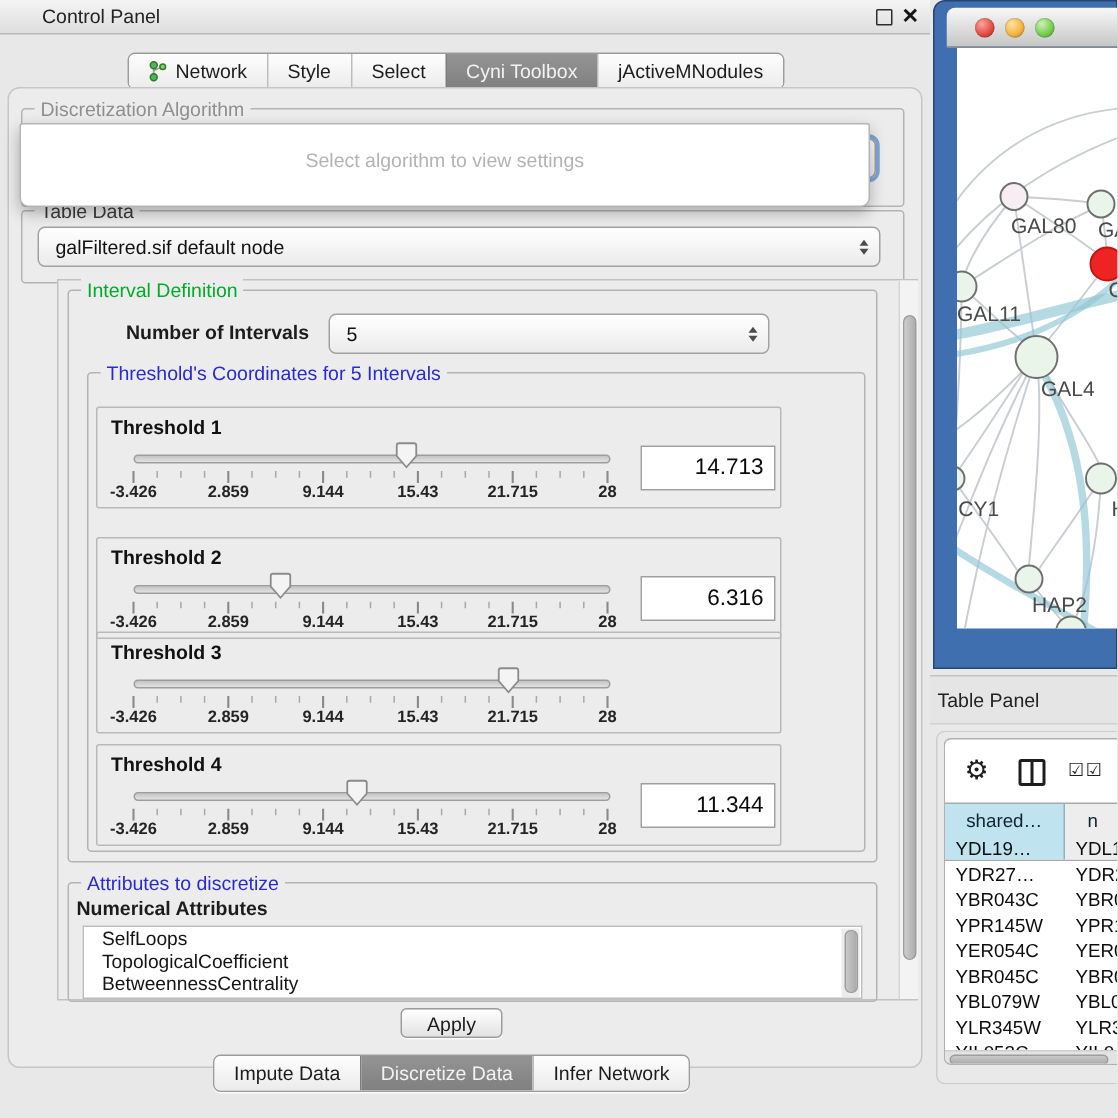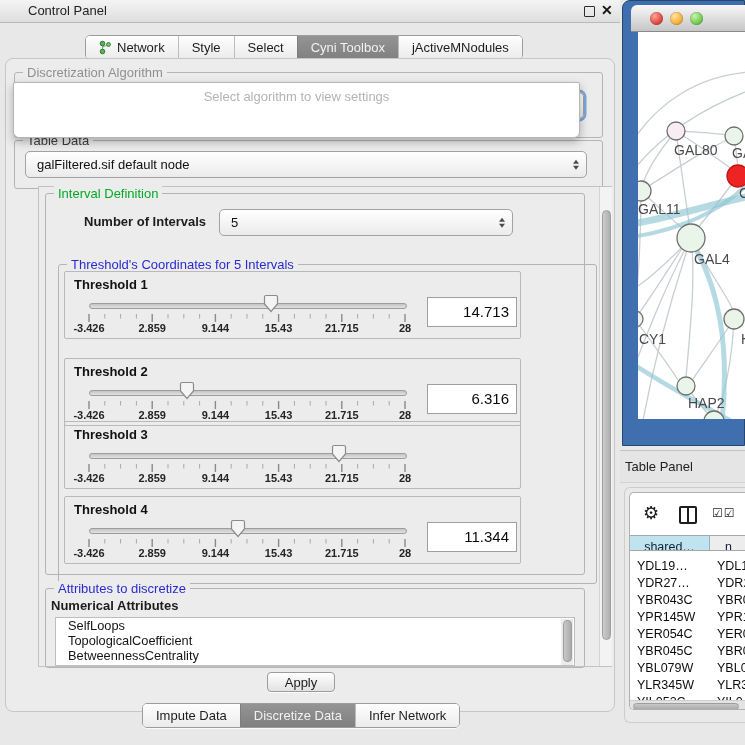--- a/index.html
+++ b/index.html
@@ -27,21 +27,21 @@
   .gb-gray{color:#8f8f8f;}
   .gb-dark{color:#3c3c3c;}
 
   .combo{position:absolute;border:1px solid #a2a2a2;border-radius:5px;background:linear-gradient(#ffffff,#ebebeb);display:flex;align-items:center;padding-left:11px;font-size:13px;color:#111;box-sizing:border-box;}
   .stepper{position:absolute;right:7px;top:50%;transform:translateY(-50%);display:flex;flex-direction:column;align-items:center;}
   .tri-up{width:0;height:0;border-left:3.5px solid transparent;border-right:3.5px solid transparent;border-bottom:4.5px solid #4c4c4c;margin-bottom:2.5px;}
   .tri-dn{width:0;height:0;border-left:3.5px solid transparent;border-right:3.5px solid transparent;border-top:4.5px solid #4c4c4c;}
   .focusring{box-shadow:0 0 0 2.5px #7da6d9;}
 
   .popup{left:13px;top:82px;width:565px;height:54px;background:#fff;border:1px solid #b5b5b5;border-radius:2px 2px 6px 6px;box-shadow:0 4px 10px rgba(0,0,0,.28);z-index:50;}
-  .pp-head{margin-top:6px;text-align:center;color:#b3b3b3;font-size:13px;line-height:16px;}
+  .pp-head{margin-top:16px;text-align:center;color:#b3b3b3;font-size:13px;line-height:16px;}
   .pp-opt{padding-left:2px;font-size:13.5px;line-height:16px;color:#0c0c0c;white-space:nowrap;}
   .pp-opt.b{font-weight:bold;}
 
   .viewport{left:38px;top:186px;width:574px;height:481px;border:1px solid #c2c2c2;background:#ececec;box-sizing:border-box;}
   .vscroll{left:599px;top:187px;width:13px;height:479px;background:#f3f3f3;border-left:1px solid #d4d4d4;box-sizing:border-box;}
   .vthumb{position:absolute;left:1.5px;top:23px;width:9px;height:430px;border-radius:5px;background:linear-gradient(90deg,#cdcdcd,#aeaeae);border:1px solid #9d9d9d;box-sizing:border-box;}
 
   .th-row{position:absolute;left:64px;width:457px;height:68px;border:1px solid #b9b9b9;border-radius:2px;box-sizing:border-box;}
   .th-label{position:absolute;left:9px;top:5px;font-weight:bold;font-size:13px;color:#111;}
   .sl-track{position:absolute;left:24px;top:31px;width:316px;height:4px;background:linear-gradient(#c4c4c4,#e2e2e2);border:1px solid #9d9d9d;border-radius:3px;}
@@ -68,21 +68,21 @@
 
   .tp-bar{left:620px;top:450px;width:125px;height:33px;background:#e5e5e5;border-top:1px solid #c2c2c2;border-bottom:1px solid #d2d2d2;box-sizing:border-box;}
   .tp-bar .t{position:absolute;left:5px;top:8px;font-size:13px;color:#222;}
   .tp-outer{left:624px;top:487px;width:121px;height:236px;background:#e9e9e9;border:1px solid #cdcdcd;border-right:none;border-radius:6px 0 0 6px;box-sizing:border-box;}
   .tp-box{left:629px;top:492px;width:116px;height:218px;background:#fff;border:1px solid #b0b0b0;border-right:none;border-radius:5px 0 0 5px;box-sizing:border-box;overflow:hidden;}
   .tp-toolbar{position:absolute;left:0;top:0;width:100%;height:42px;}
   .gear{position:absolute;left:13px;top:9px;font-size:18px;color:#1d1d1d;}
   .colsplit{position:absolute;left:49px;top:13px;width:14px;height:14px;border:2px solid #1d1d1d;border-radius:2px;}
   .colsplit:before{content:"";position:absolute;left:5.5px;top:0;width:2px;height:14px;background:#1d1d1d;}
   .checks{position:absolute;left:82px;top:13px;font-size:12px;color:#1d1d1d;letter-spacing:1px;}
-  .tp-header{position:absolute;left:0;top:42px;width:100%;height:16px;display:flex;border-top:1px solid #a9a9a9;border-bottom:1px solid #a9a9a9;box-sizing:border-box;}
+  .tp-header{position:absolute;left:0;top:42px;width:100%;height:39px;display:flex;border-top:1px solid #a9a9a9;border-bottom:1px solid #a9a9a9;box-sizing:border-box;}
   .tp-h1{width:79px;background:#bfe3ef;border-right:1px solid #8fb4c4;text-align:center;line-height:22px;font-size:12.5px;color:#123;overflow:hidden;white-space:nowrap;}
   .tp-h2{flex:1;background:#ededed;line-height:22px;font-size:12.5px;padding-left:15px;color:#123;overflow:hidden;white-space:nowrap;}
   .tp-rows{position:absolute;left:0;top:66px;width:100%;height:152px;overflow:hidden;}
   .tp-row{display:flex;height:17px;font-size:12.5px;color:#0d0d0d;}
   .tp-c1{width:79px;padding-left:7px;box-sizing:border-box;white-space:nowrap;overflow:hidden;}
   .tp-c2{flex:1;padding-left:8px;white-space:nowrap;overflow:hidden;}
   .tp-hscroll{position:absolute;left:0;top:207px;width:100%;height:11px;background:#e3e3e3;border-top:1px solid #cfcfcf;box-sizing:border-box;}
   .tp-hthumb{position:absolute;left:3px;top:1.5px;width:106px;height:7px;border-radius:4px;background:linear-gradient(#c9c9c9,#ababab);border:1px solid #9d9d9d;box-sizing:border-box;}
 
   .bold{font-weight:bold;}
@@ -162,21 +162,21 @@
   </div>
   <div class="abs bold" style="left:84px;top:214px;font-size:13px;">Number of Intervals</div>
   <div class="combo" style="left:219px;top:209px;width:294px;height:27px;">
     <span>5</span>
     <span class="stepper">
         <span class="tri-up"></span>
         <span class="tri-dn"></span>
       </span>
   </div>
 
-  <div class="groupbox" style="left:58px;top:264px;width:517px;height:318px;padding-left:20px;">
+  <div class="groupbox" style="left:58px;top:248px;width:517px;height:318px;">
     <span class="gb-label gb-blue">Threshold's Coordinates for 5 Intervals</span>
   </div>
   <div id="thresholds-body">
       <div class="th-row abs" style="top: 271px;">
         <div class="th-label">Threshold 1</div>
         <div class="sl-track"></div>
         <svg width="318" height="9" class="sl-ticks">
           <line x1="1" x2="1" y1="0" y2="8" stroke="#8a8a8a" stroke-width="1.4"></line>
           <line x1="16.8" x2="16.8" y1="0" y2="4.5" stroke="#a8a8a8" stroke-width="1"></line>
           <line x1="32.6" x2="32.6" y1="0" y2="4.5" stroke="#a8a8a8" stroke-width="1"></line>

